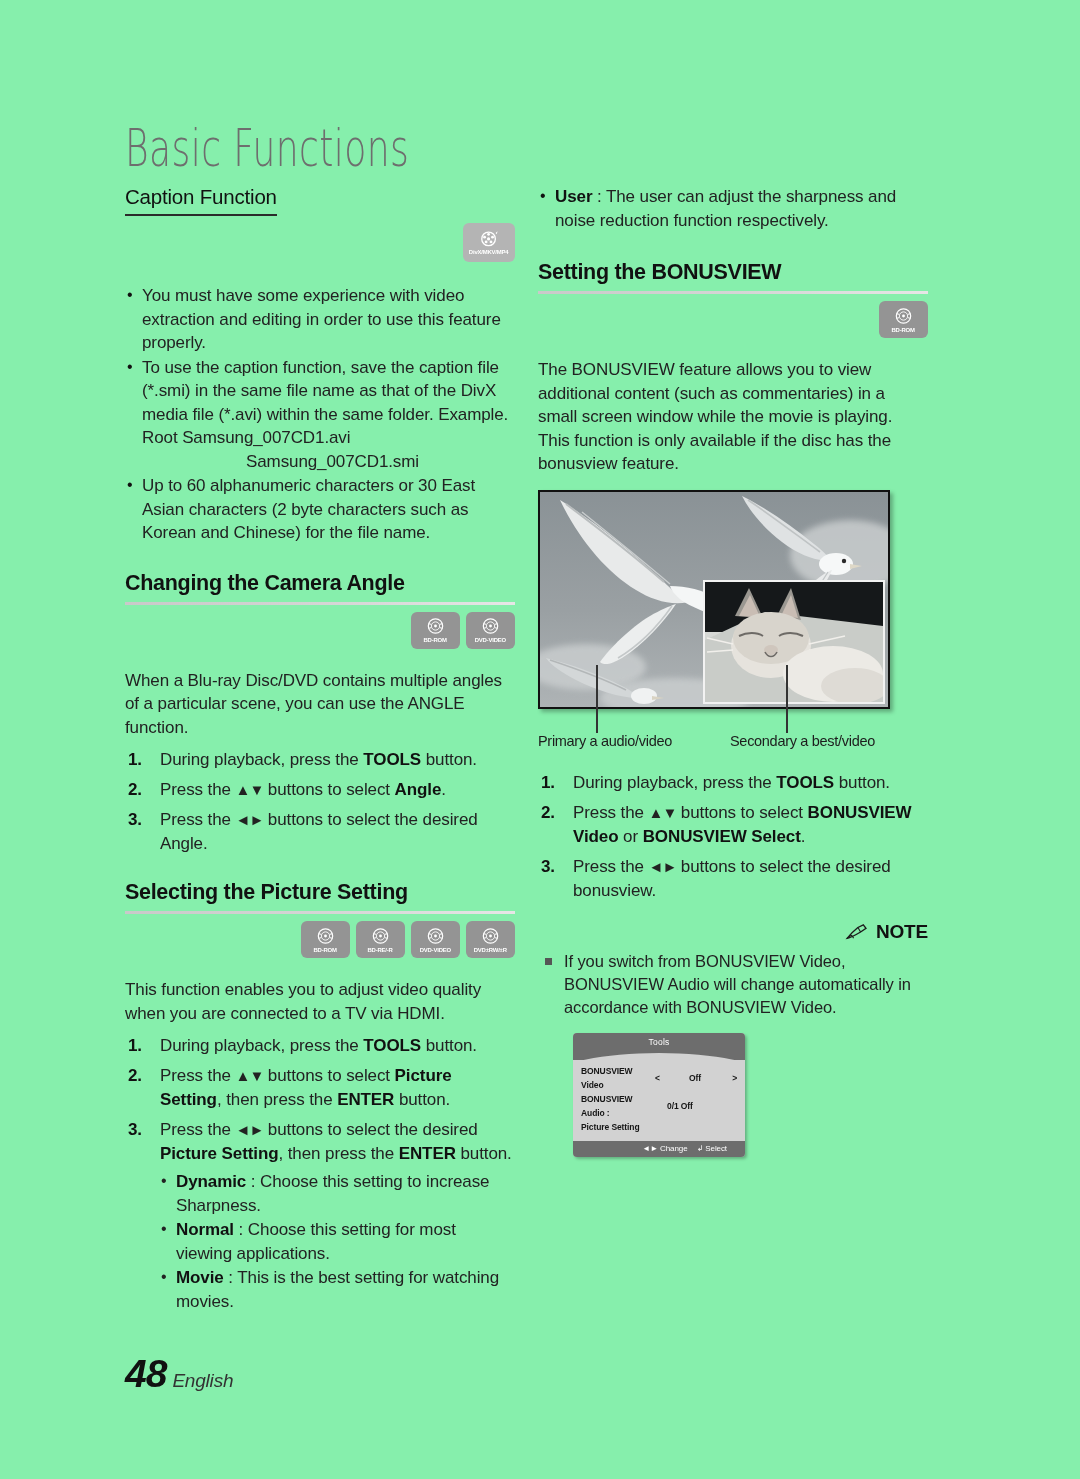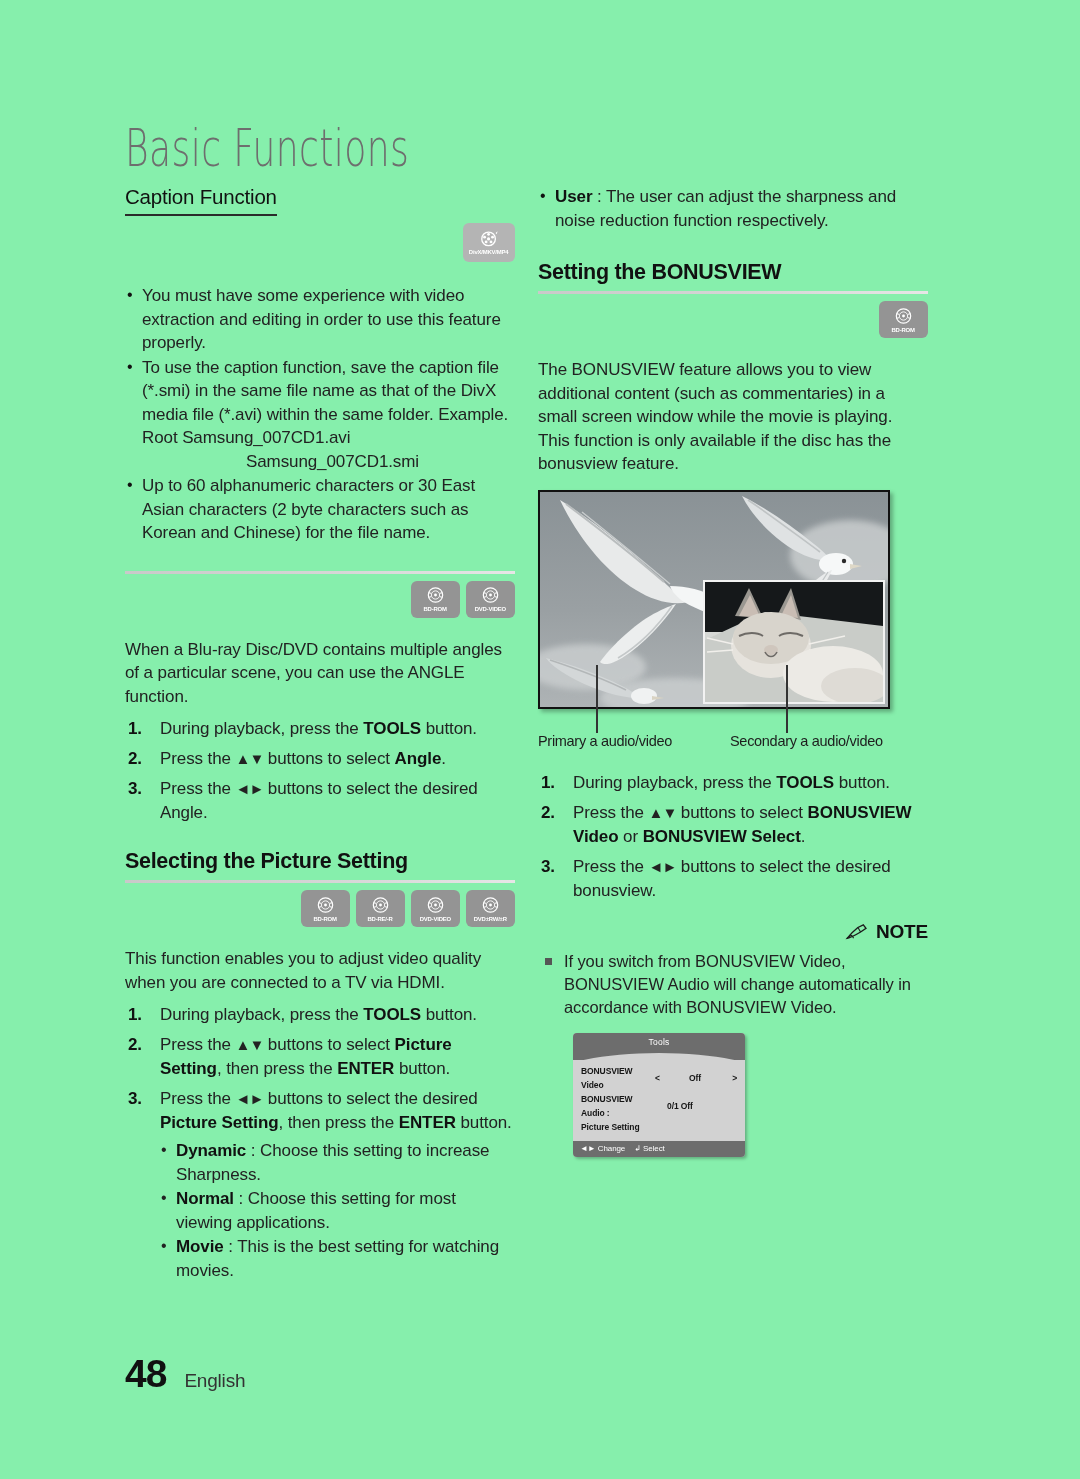--- a/index.html
+++ b/index.html
@@ -334,33 +334,35 @@
   }
   .osd-row .lab { flex: 0 0 74px; }
   .osd-row .lt  { flex: 0 0 10px; }
   .osd-row .val { flex: 1; text-align: center; }
   .osd-row .gt  { flex: 0 0 12px; text-align: right; }
   .osd-row.plain .val { text-align: left; padding-left: 2px; }
   .osd-foot {
     background: #6d6d6d;
     color: #fff;
     font-size: 8px;
-    padding: 3px 7px 4px 0;
+    padding: 3px 18px 4px 0;
+    text-align: right;
     letter-spacing: -0.1px;
   }
   .osd-foot span { margin-left: 7px; }
 
   
   .footer {
     position: absolute;
     left: 125px;
     top: 1352px;
     display: flex;
     align-items: baseline;
-    gap: 18px;
+    gap: 6px;
+    font-style: italic;
   }
   .pg-num {
     font-size: 39px;
     font-weight: bold;
     color: #111;
     letter-spacing: -1px;
   }
   .pg-lang {
     font-size: 19px;
     color: #333;
@@ -400,20 +402,21 @@
         <li>
           <span>To use the caption function, save the caption file (*.smi) in the same file name as that of the DivX media file (*.avi) within the same folder.</span>
           <span>Example. Root Samsung_007CD1.avi</span>
           <span class="indent-ex">Samsung_007CD1.smi</span>
         </li>
         <li><span>Up to 60 alphanumeric characters or 30 East Asian characters (2 byte characters such as Korean and Chinese) for the file name.</span></li>
       </ul>
     </div>
 
     <div style="margin-top:26px">
+      <div class="h-sec">Changing the Camera Angle</div>
       <div class="rule-light"></div>
 
       <div class="badge-row">
         <div class="badge">
           <svg class="disc-ico" width="19" height="18" viewBox="0 0 20 20">
             <circle cx="10" cy="10" r="8" fill="none" stroke="#fff" stroke-width="1.3"></circle>
             <circle cx="10" cy="10" r="4.6" fill="none" stroke="#fff" stroke-width="1"></circle>
             <circle cx="10" cy="10" r="1.6" fill="#fff"></circle>
             <path d="M2.6 7.4 L5.2 8.2 M2.6 12.6 L5.2 11.8 M17.4 7.4 L14.8 8.2 M17.4 12.6 L14.8 11.8" stroke="#fff" stroke-width="1.1"></path>
           </svg>
@@ -586,21 +589,21 @@
           </div>
 
         </div>
 
         <div style="position:relative; height:38px;">
           <div class="leader" style="left:58px; top:-44px; height:68px;"></div>
           <div class="leader" style="left:248px; top:-44px; height:68px;"></div>
         </div>
         <div class="fig-caps" style="margin-top:-14px">
           <div class="fig-cap" style="left:0px;">Primary a audio/video</div>
-          <div class="fig-cap" style="left:192px;">Secondary a audio/video</div>
+          <div class="fig-cap" style="left:192px;">Secondary a best/video</div>
         </div>
       </div>
 
       <ol class="steps" style="margin-top:16px">
         <li>
           <span>During playback, press the </span><b>TOOLS</b><span> button.</span>
         </li>
         <li>
           <span>Press the </span><span class="arrows">▲▼</span><span> buttons to select </span><b>BONUSVIEW Video</b><span> or </span><b>BONUSVIEW Select</b><span>.</span>
         </li>

